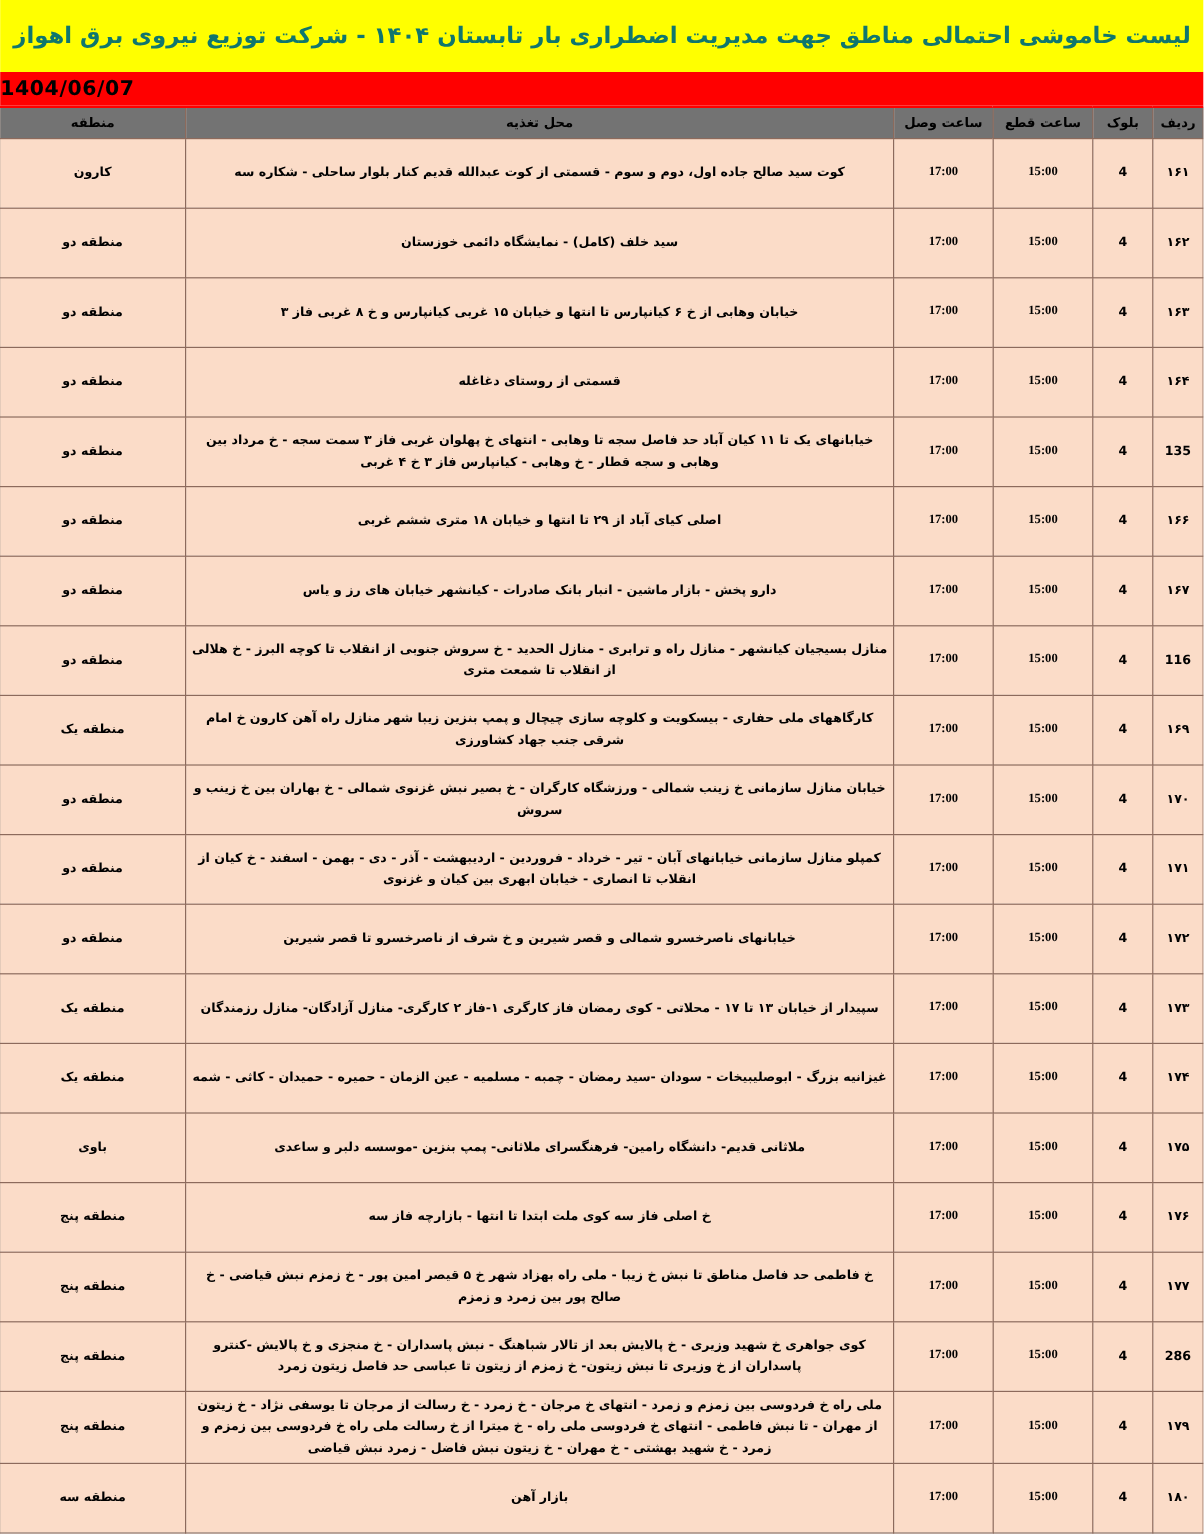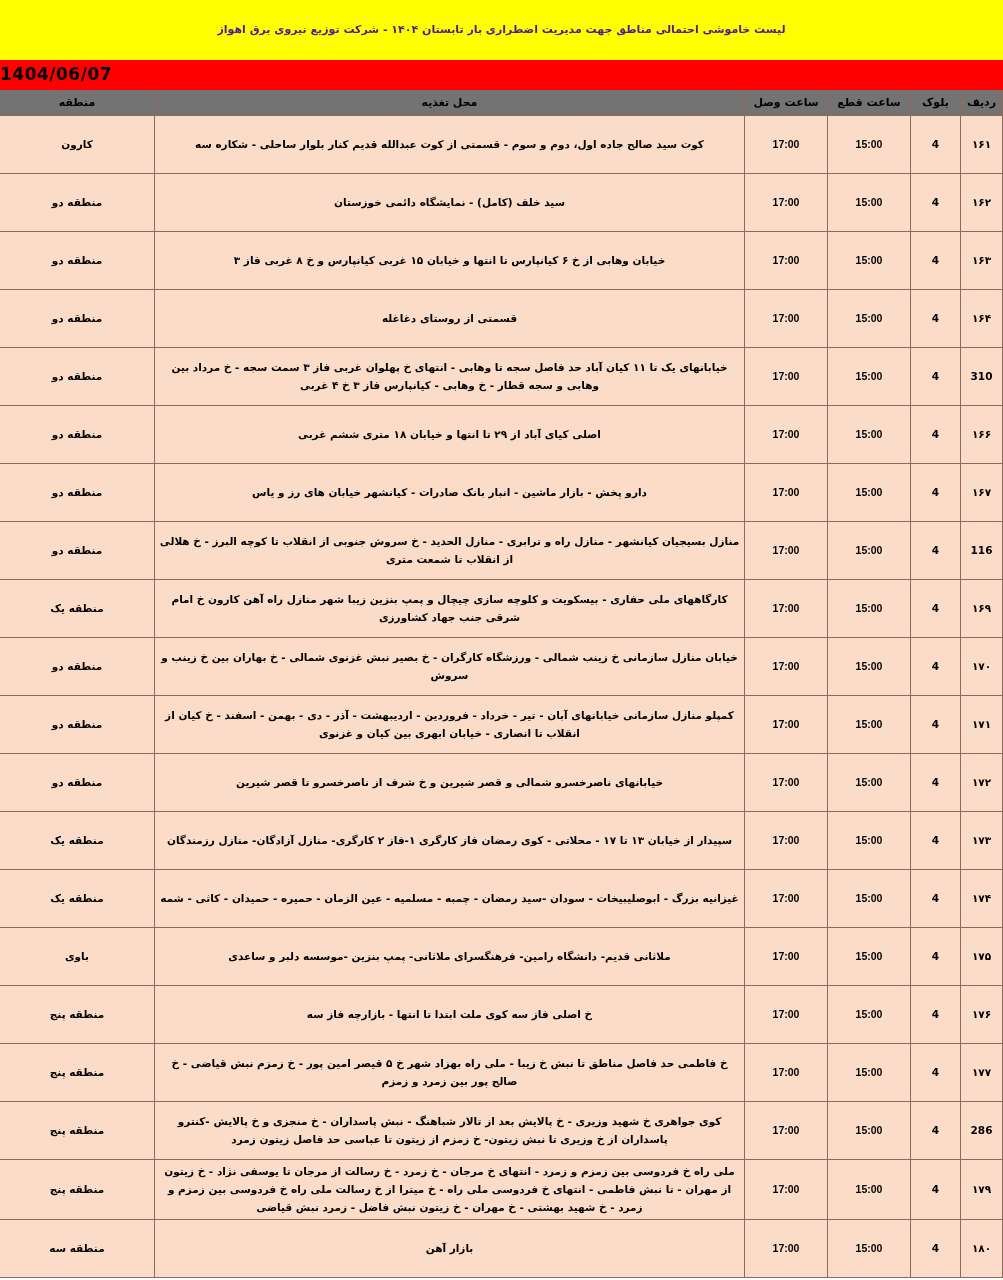--- a/index.html
+++ b/index.html
@@ -21,23 +21,23 @@
   .title-banner {
     width: 1003px;
     height: 60px;
     background: #ffff00;
     display: flex;
     align-items: center;
     justify-content: center;
     direction: rtl;
   }
   .title-banner .title-text {
-    font-size: 11px;
-    font-weight: bold;
-    color: #4c1d95;
+    font-size: 19px;
+    font-weight: bold;
+    color: #0f766e;
     letter-spacing: 0px;
     white-space: nowrap;
     line-height: 1.3;
   }
   
   .date-banner {
     width: 1003px;
     height: 28px;
     background: #ff0000;
     display: flex;
@@ -94,21 +94,21 @@
     font-weight: bold;
   }
   td.cell-blok {
     font-size: 12px;
     font-weight: bold;
   }
   td.cell-time {
     font-size: 13px;
     font-weight: bold;
     direction: ltr;
-    font-family: Liberation Sans, sans-serif;
+    font-family: Liberation Serif, serif;
   }
   td.cell-mahal {
     font-size: 10.5px;
     font-weight: bold;
     text-align: center;
     padding-inline: 10px;
     line-height: 1.8;
   }
   td.cell-mantaqe {
     font-size: 11.5px;
@@ -175,21 +175,21 @@
         </tr>
         <tr>
           <td class="cell-radif">۱۶۴</td>
           <td class="cell-blok">4</td>
           <td class="cell-time">15:00</td>
           <td class="cell-time">17:00</td>
           <td class="cell-mahal">قسمتی از روستای دغاغله</td>
           <td class="cell-mantaqe">منطقه دو</td>
         </tr>
         <tr>
-          <td class="cell-radif">310</td>
+          <td class="cell-radif">135</td>
           <td class="cell-blok">4</td>
           <td class="cell-time">15:00</td>
           <td class="cell-time">17:00</td>
           <td class="cell-mahal">خیابانهای یک تا ۱۱ کیان آباد حد فاصل سجه تا وهابی - انتهای خ پهلوان غربی فاز ۳ سمت سجه - خ مرداد بین وهابی و سجه قطار - خ وهابی - کیانپارس فاز ۳ خ ۴ غربی</td>
           <td class="cell-mantaqe">منطقه دو</td>
         </tr>
         <tr>
           <td class="cell-radif">۱۶۶</td>
           <td class="cell-blok">4</td>
           <td class="cell-time">15:00</td>

